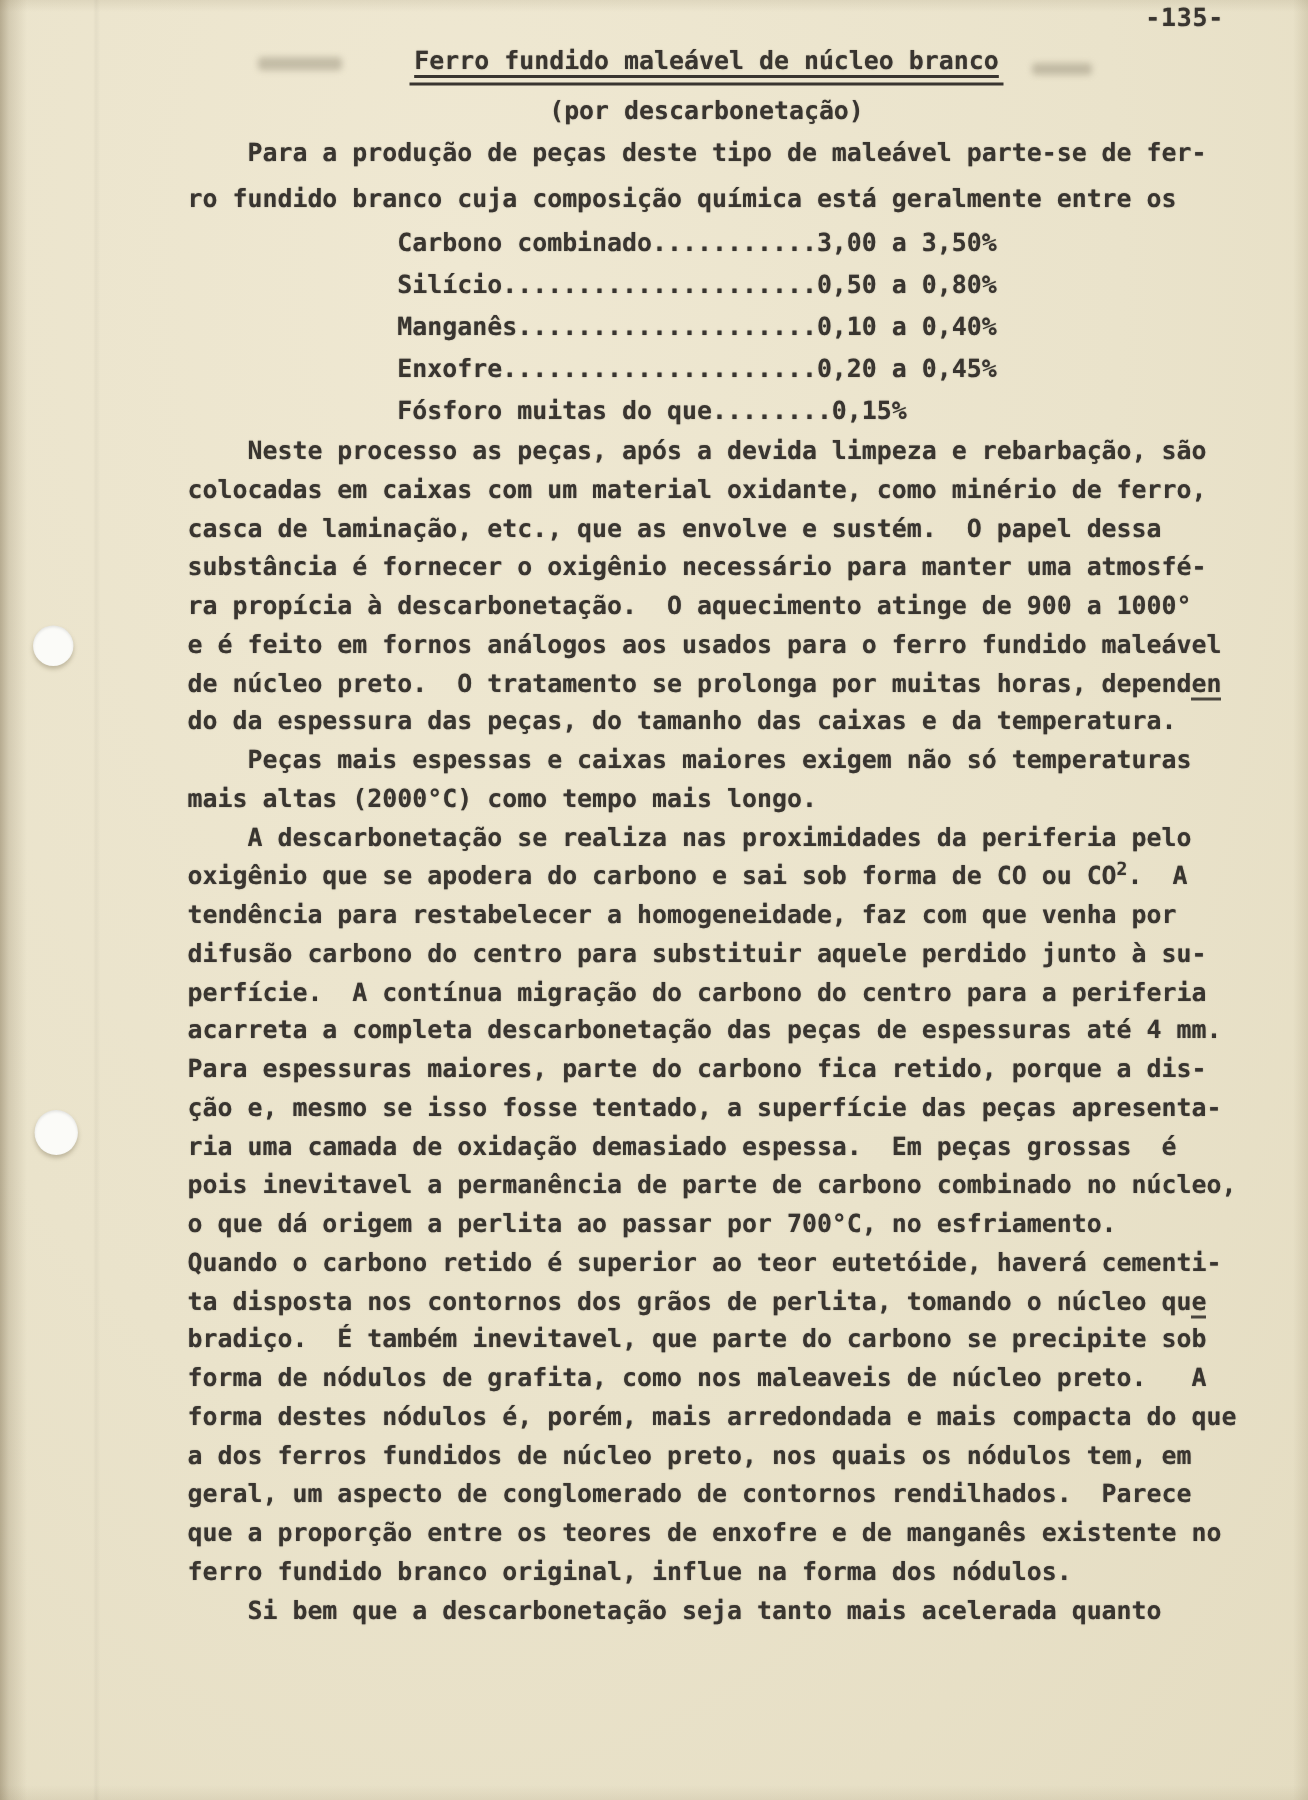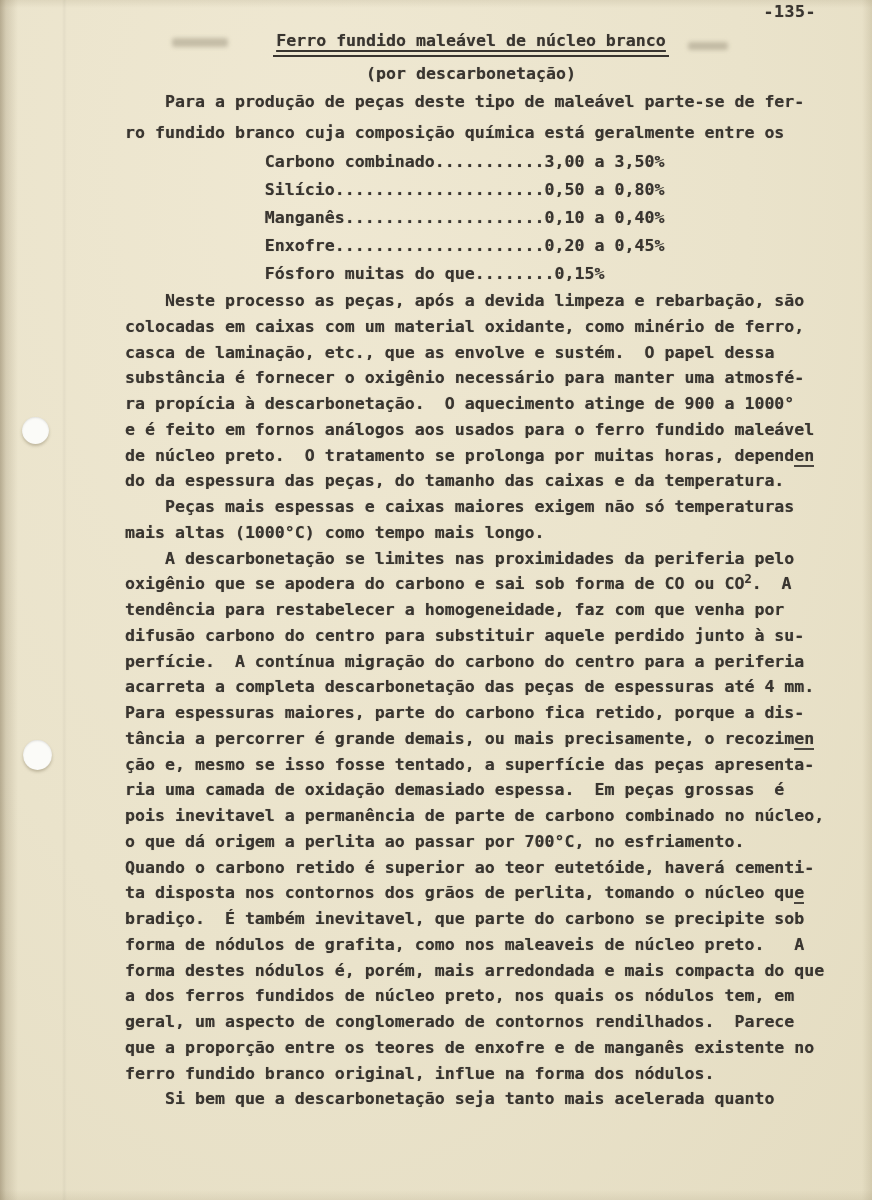--- a/index.html
+++ b/index.html
@@ -90,29 +90,28 @@
       <div class="section section-main">
         <div class="line">    Neste processo as peças, após a devida limpeza e rebarbação, são</div>
         <div class="line">colocadas em caixas com um material oxidante, como minério de ferro,</div>
         <div class="line">casca de laminação, etc., que as envolve e sustém.  O papel dessa</div>
         <div class="line">substância é fornecer o oxigênio necessário para manter uma atmosfé-</div>
         <div class="line">ra propícia à descarbonetação.  O aquecimento atinge de 900 a 1000°</div>
         <div class="line">e é feito em fornos análogos aos usados para o ferro fundido maleável</div>
         <div class="line">de núcleo preto.  O tratamento se prolonga por muitas horas, depend<span class="u">en</span></div>
         <div class="line">do da espessura das peças, do tamanho das caixas e da temperatura.</div>
         <div class="line">    Peças mais espessas e caixas maiores exigem não só temperaturas</div>
-        <div class="line">mais altas (1000°C) como tempo mais longo.</div>
-        <div class="line">    A descarbonetação se limites nas proximidades da periferia pelo</div>
+        <div class="line">mais altas (2000°C) como tempo mais longo.</div>
+        <div class="line">    A descarbonetação se realiza nas proximidades da periferia pelo</div>
         <div class="line">oxigênio que se apodera do carbono e sai sob forma de CO ou CO<span class="sup">2</span>.  A</div>
         <div class="line">tendência para restabelecer a homogeneidade, faz com que venha por</div>
         <div class="line">difusão carbono do centro para substituir aquele perdido junto à su-</div>
         <div class="line">perfície.  A contínua migração do carbono do centro para a periferia</div>
         <div class="line">acarreta a completa descarbonetação das peças de espessuras até 4 mm.</div>
         <div class="line">Para espessuras maiores, parte do carbono fica retido, porque a dis-</div>
-        <div class="line">tância a percorrer é grande demais, ou mais precisamente, o recozim<span class="u">en</span></div>
         <div class="line">ção e, mesmo se isso fosse tentado, a superfície das peças apresenta-</div>
         <div class="line">ria uma camada de oxidação demasiado espessa.  Em peças grossas  é</div>
         <div class="line">pois inevitavel a permanência de parte de carbono combinado no núcleo,</div>
         <div class="line">o que dá origem a perlita ao passar por 700°C, no esfriamento.</div>
         <div class="line">Quando o carbono retido é superior ao teor eutetóide, haverá cementi-</div>
         <div class="line">ta disposta nos contornos dos grãos de perlita, tomando o núcleo qu<span class="u">e</span></div>
         <div class="line">bradiço.  É também inevitavel, que parte do carbono se precipite sob</div>
         <div class="line">forma de nódulos de grafita, como nos maleaveis de núcleo preto.   A</div>
         <div class="line">forma destes nódulos é, porém, mais arredondada e mais compacta do que</div>
         <div class="line">a dos ferros fundidos de núcleo preto, nos quais os nódulos tem, em</div>

